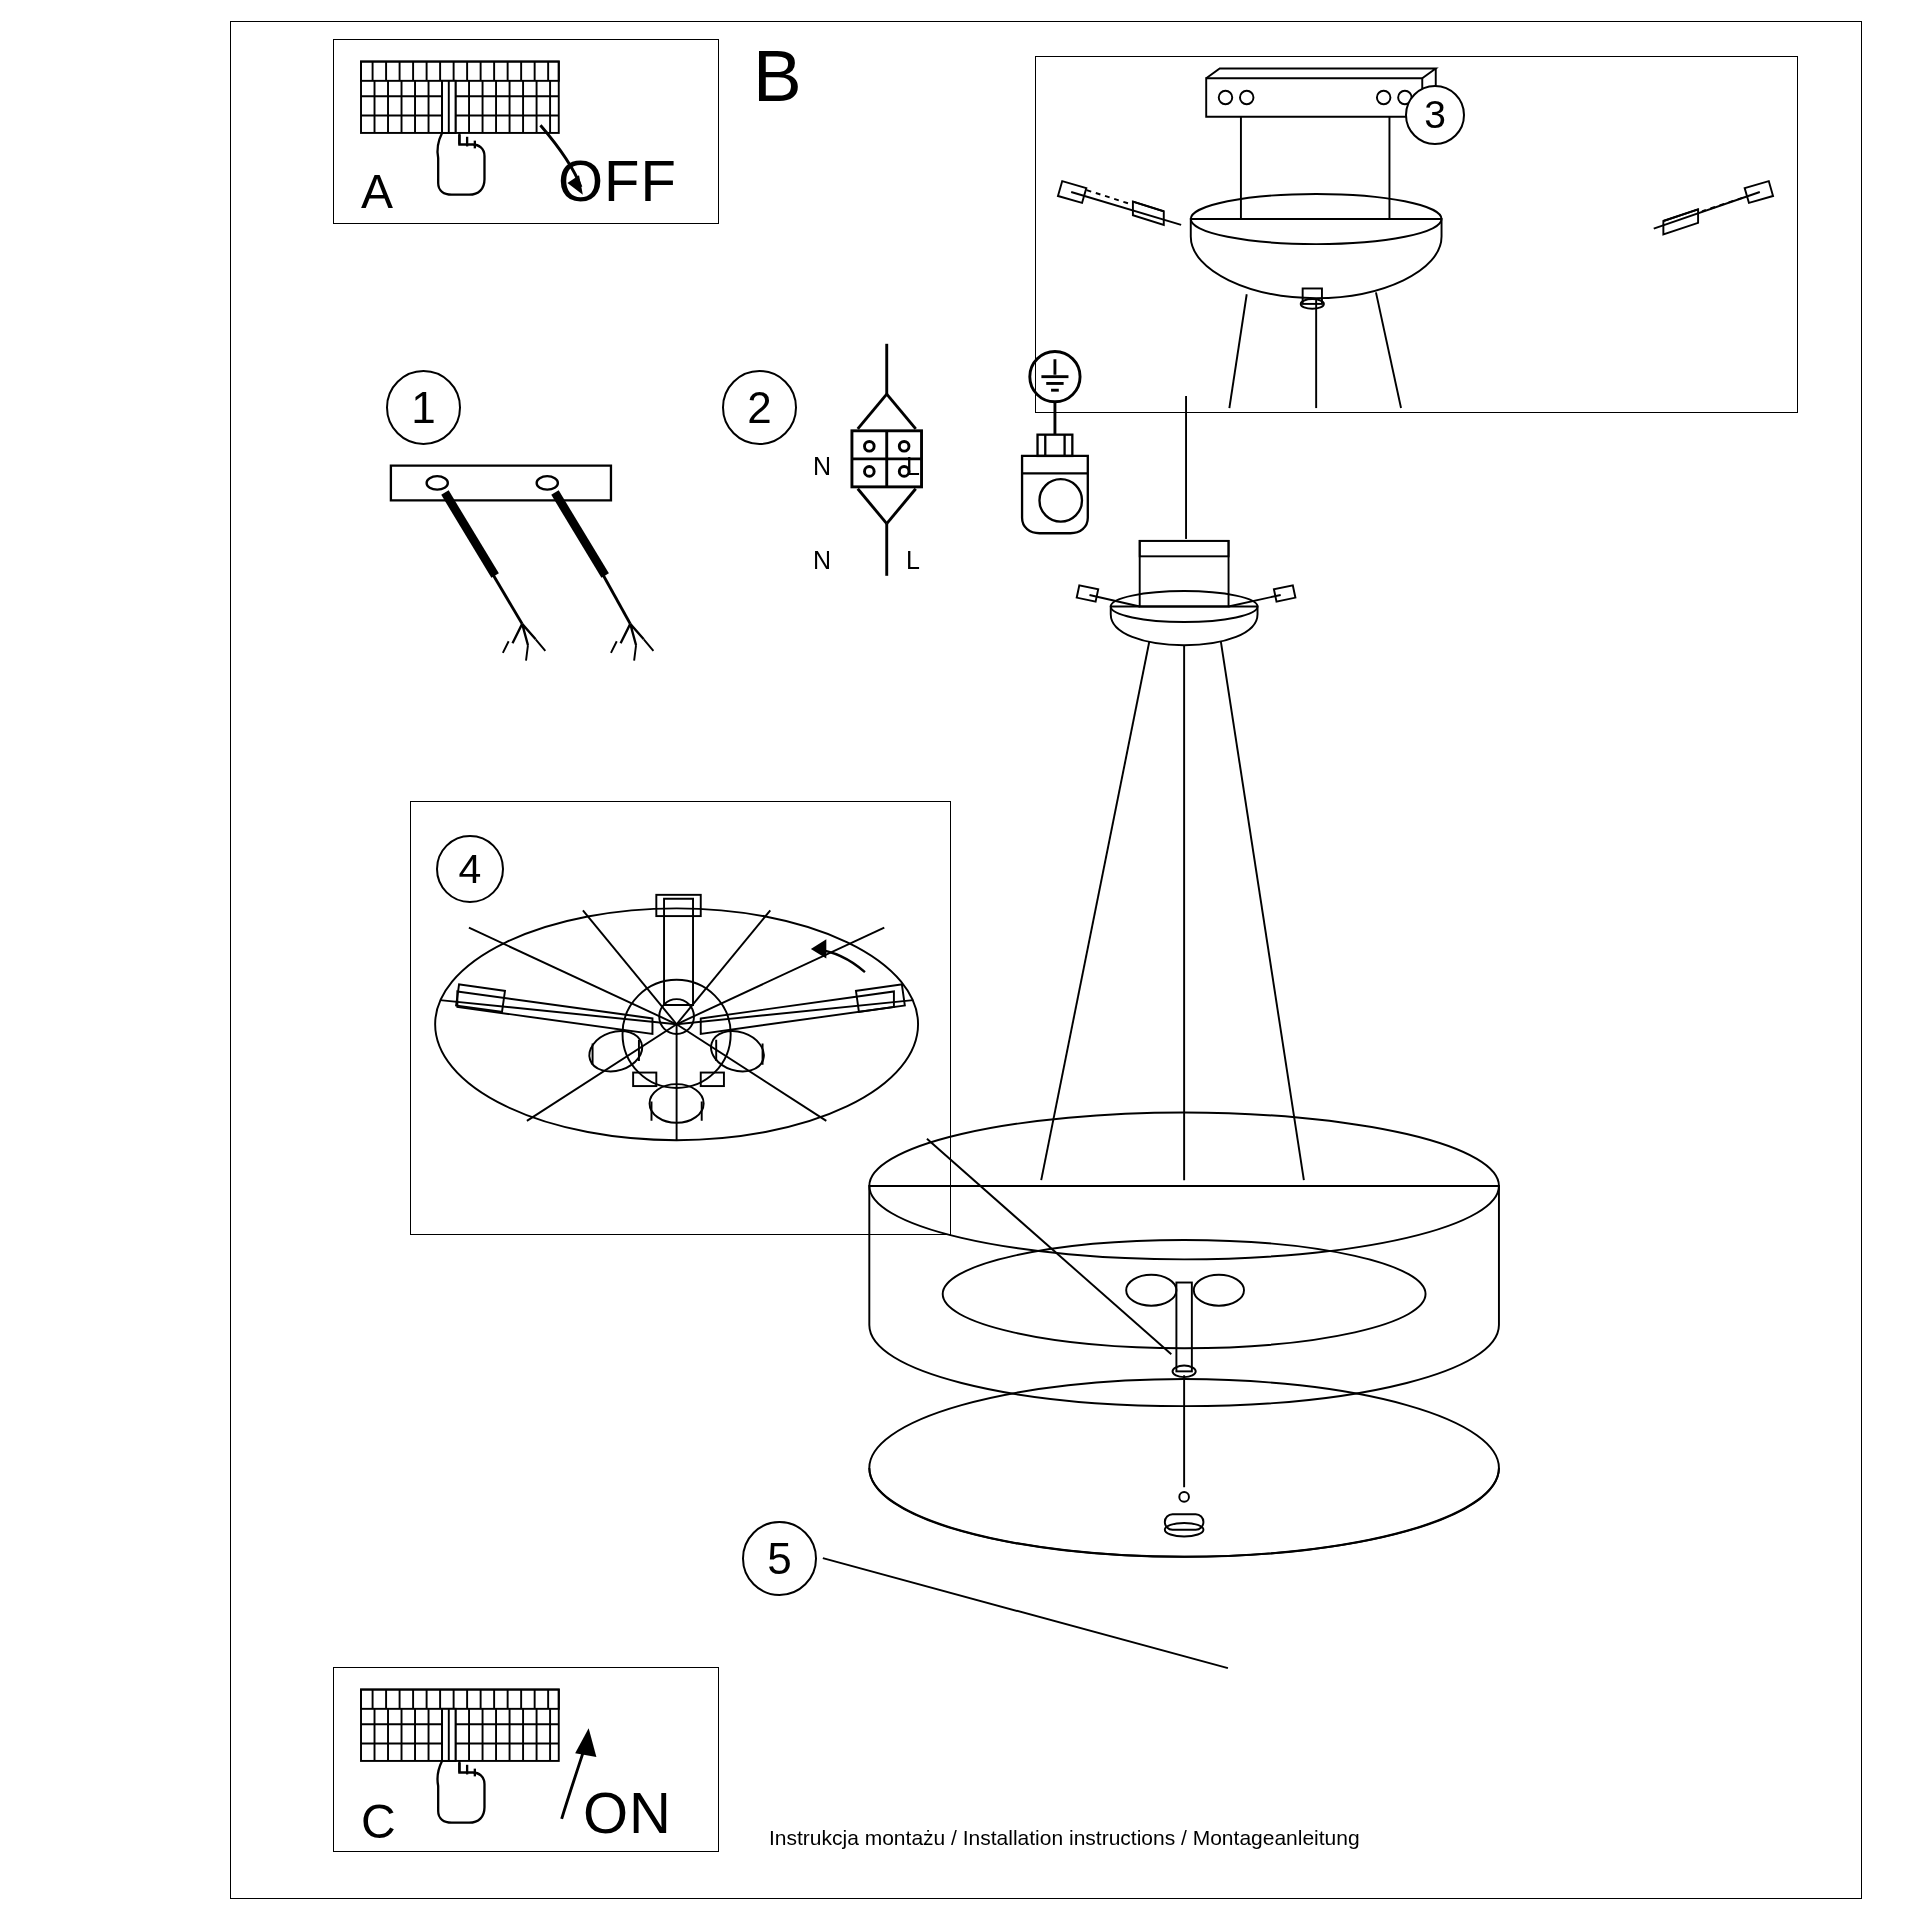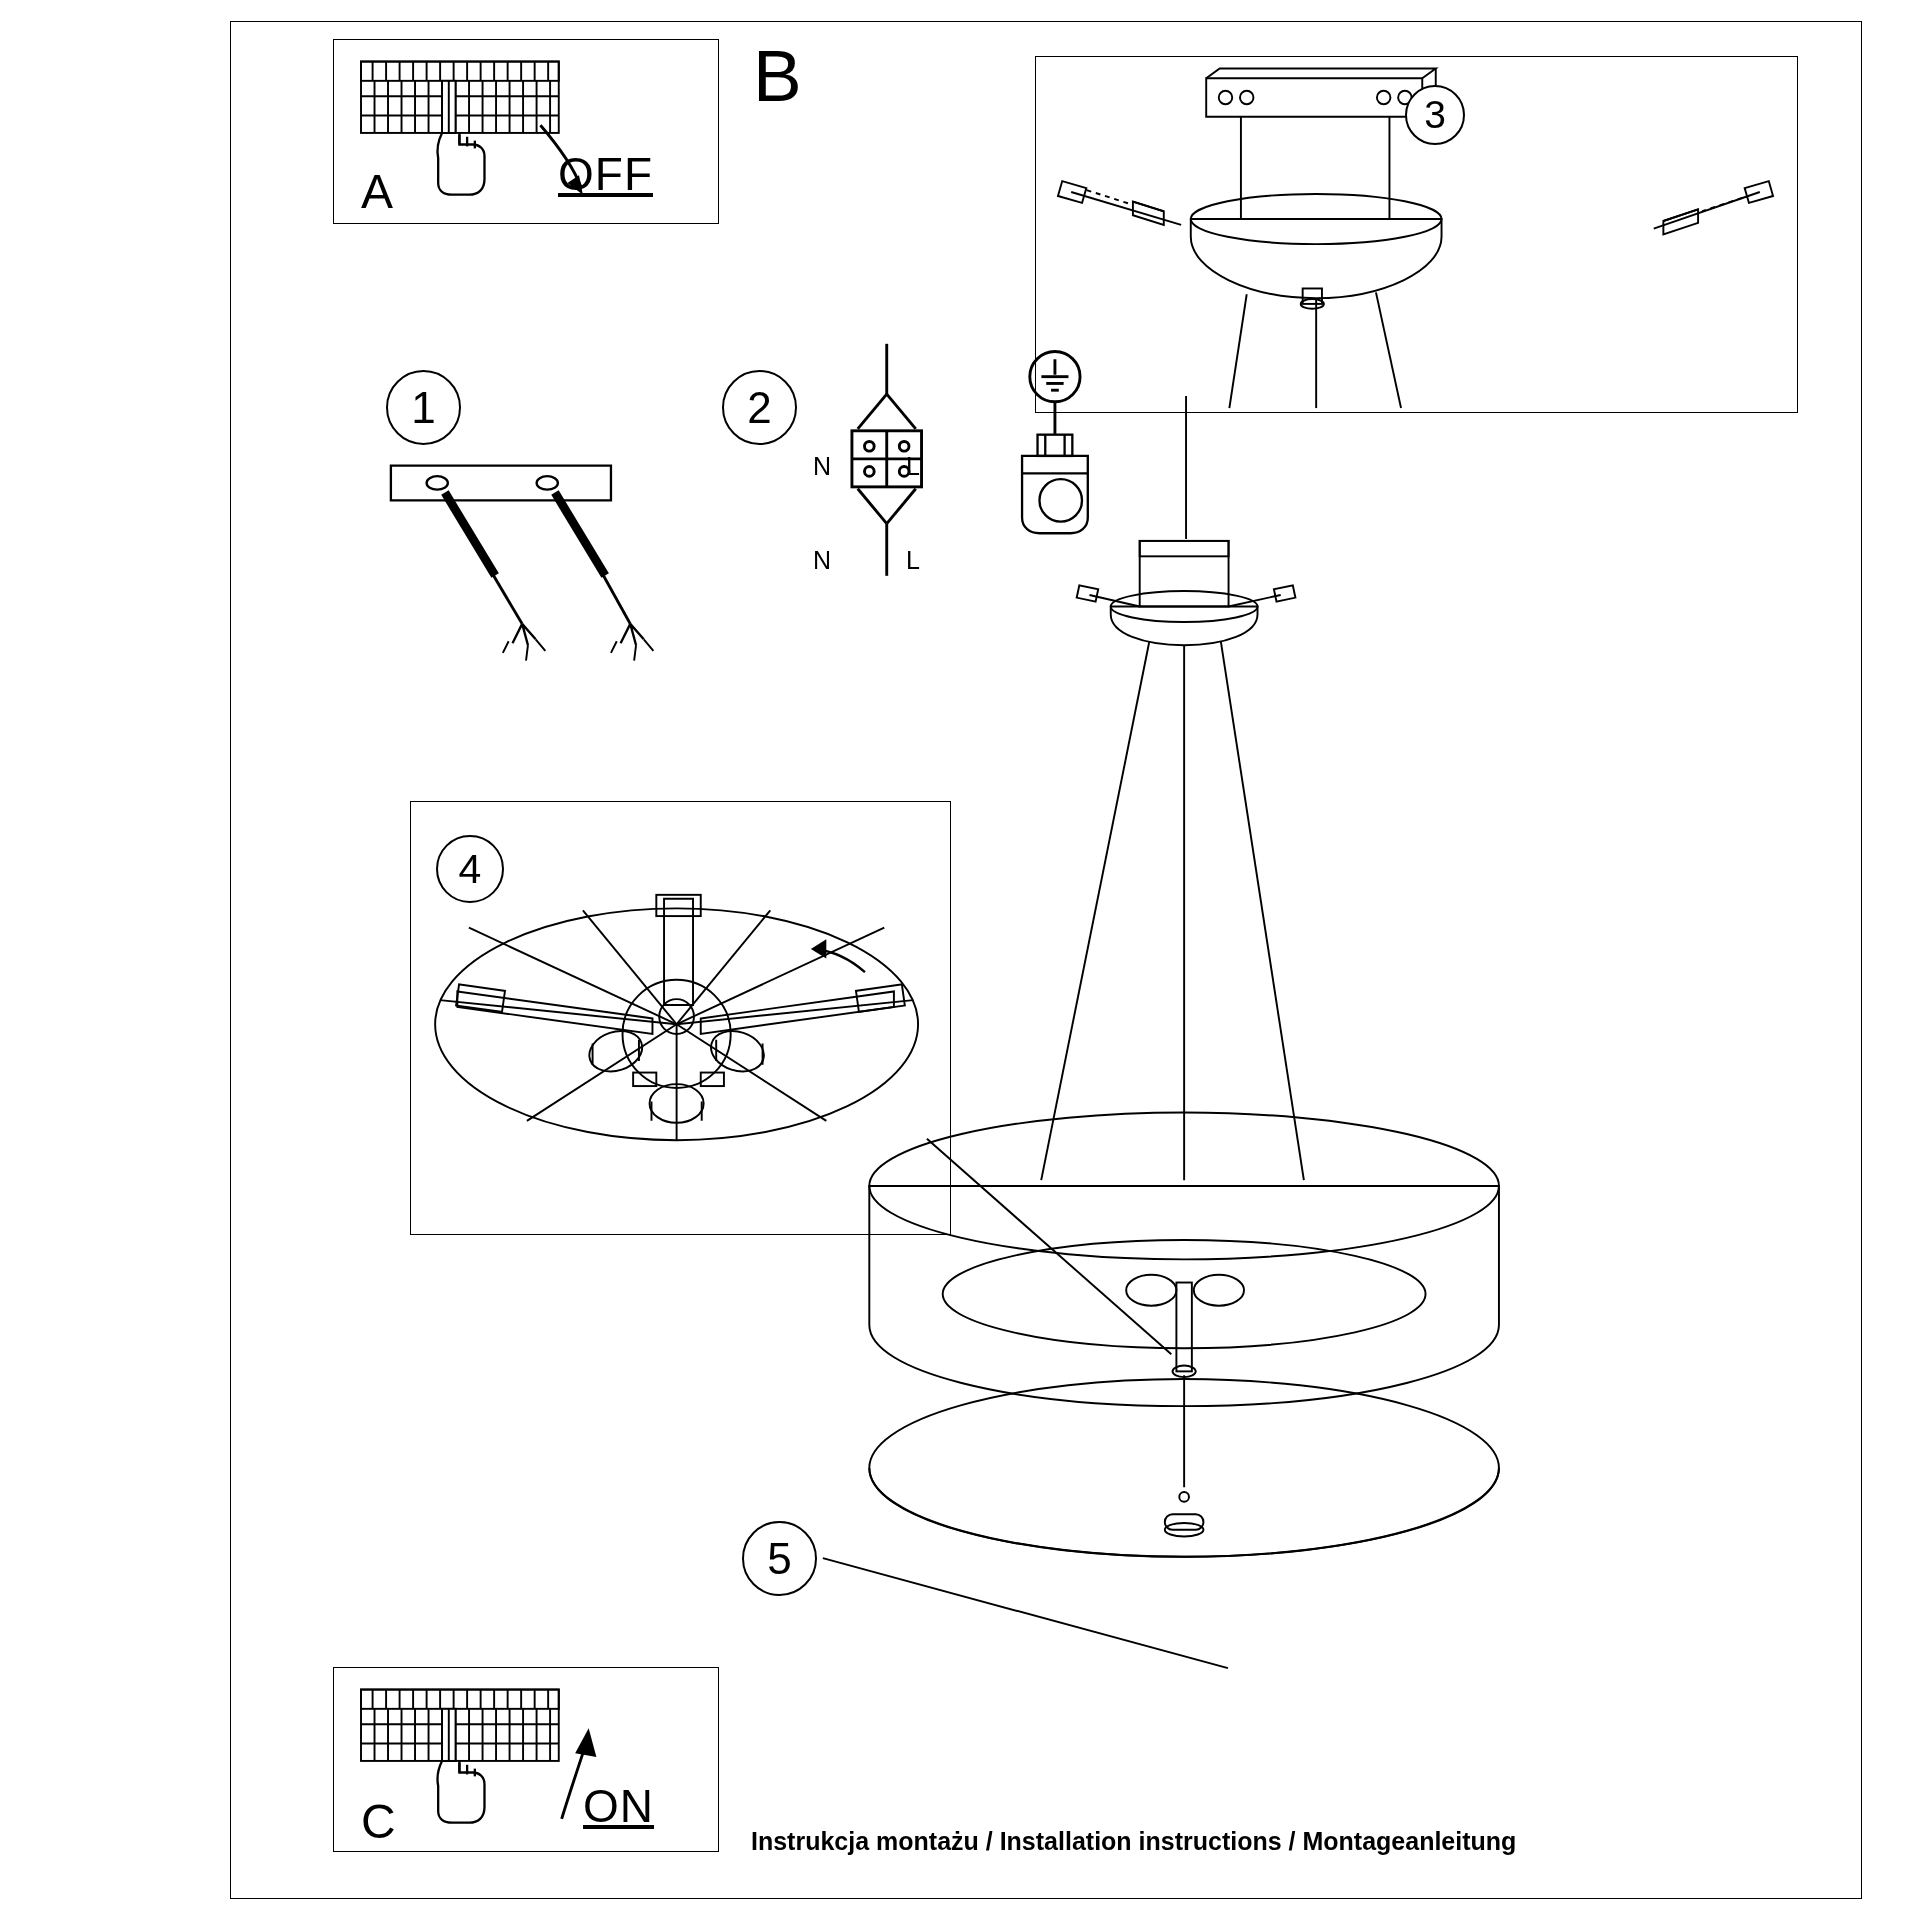--- a/index.html
+++ b/index.html
@@ -43,49 +43,47 @@
   }
   .big-letter {
     font-size: 73px;
     line-height: 1;
   }
   .step-letter {
     font-size: 48px;
     line-height: 1;
   }
   .onoff {
-    font-size: 46px;
+    font-size: 58px;
     font-weight: 400;
     letter-spacing: 1px;
-    text-decoration: underline;
   }
   .circ-num {
     position: absolute;
     width: 60px;
     height: 60px;
     border: 2.9px solid #000;
     border-radius: 50%;
     display: flex;
     align-items: center;
     justify-content: center;
     font-size: 39px;
     font-family: "Liberation Sans", sans-serif;
     background: #fff;
     box-sizing: border-box;
   }
   .nl {
     font-size: 25px;
   }
   .footer {
     position: absolute;
-    left: 751px;
+    left: 769px;
     top: 1823px;
-    font-size: 25px;
+    font-size: 21px;
     line-height: 1.45;
-    font-weight: bold;
   }
   .footer div { white-space: nowrap; }
   svg { display: block; }
   .ln { stroke: #000; fill: none; }
 </style>
 </head>
 <body>
 
 <div id="sheet">
 

